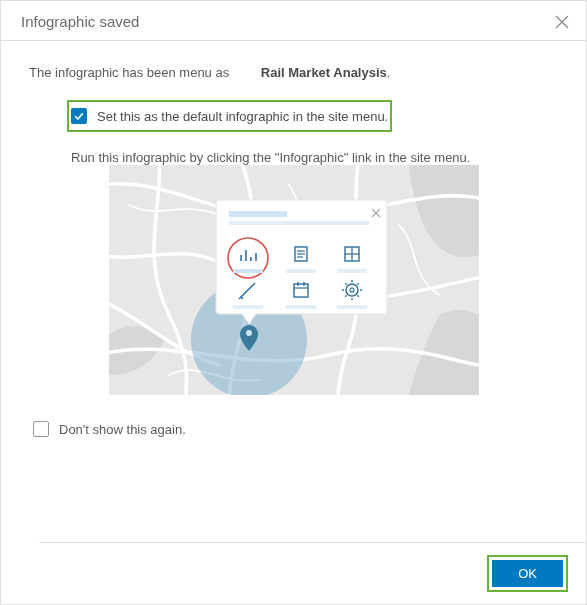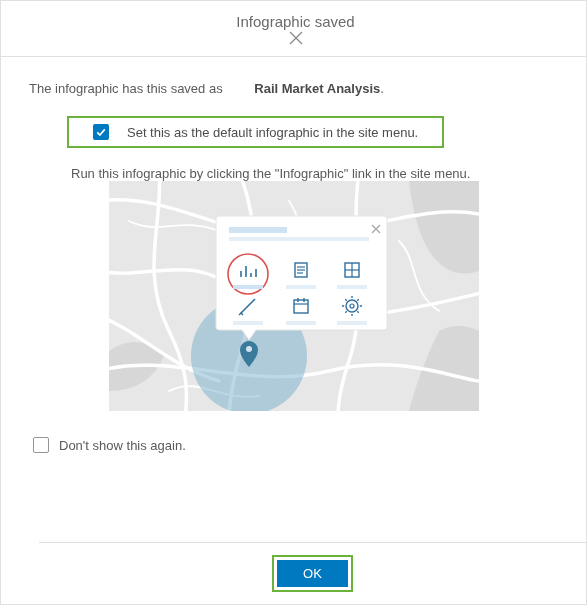--- a/index.html
+++ b/index.html
@@ -19,21 +19,20 @@
     background: #fff;
     display: flex;
     flex-direction: column;
   }
   .dialog-header {
     display: flex;
     align-items: center;
     justify-content: space-between;
     padding: 12px 16px 10px 20px;
     border-bottom: 1px solid #e0e0e0;
-    flex-direction: column;
   }
   .dialog-title {
     font-size: 15px;
     color: #6b6b6b;
   }
   .close-icon {
     width: 16px; height: 16px;
     cursor: pointer;
     color: #888;
   }
@@ -42,23 +41,23 @@
     padding: 24px 28px 10px 28px;
     overflow: hidden;
   }
   .intro {
     color: #5a5a5a;
   }
   .intro .bold { font-weight: 600; color: #4a4a4a; padding-left: 28px; }
   .highlight-box {
     display: inline-flex;
     align-items: center;
-    gap: 18px;
+    gap: 10px;
     border: 2.5px solid #6bb23a;
-    padding: 6px 24px;
+    padding: 6px 2px;
     margin: 20px 0 4px 38px;
   }
   .chk {
     width: 16px; height: 16px;
     display: inline-flex;
     align-items: center;
     justify-content: center;
     border-radius: 2px;
   }
   .chk.checked {
@@ -93,21 +92,21 @@
     gap: 10px;
     margin-top: 26px;
     margin-left: 4px;
     color: #5a5a5a;
     text-align: center;
   }
   .dialog-footer {
     border-top: 1px solid #e0e0e0;
     padding: 12px 18px;
     display: flex;
-    justify-content: center;
+    justify-content: flex-end;
     margin-left: 38px;
   }
   .ok-wrap {
     border: 2.5px solid #6bb23a;
     padding: 3px;
   }
   .ok-btn {
     background: #0079c1;
     color: #fff;
     border: none;
@@ -127,21 +126,21 @@
       <svg viewBox="0 0 16 16" width="16" height="16" stroke="currentColor" stroke-width="1.2" fill="none">
         <line x1="2" y1="2" x2="14" y2="14"></line>
         <line x1="14" y1="2" x2="2" y2="14"></line>
       </svg>
     </span>
   </div>
 
   <div class="dialog-body">
 
     <div class="intro">
-      <span>The infographic has this saved as </span><span class="bold">Rail Market Analysis</span><span>.</span>
+      <span>The infographic has been menu as </span><span class="bold">Rail Market Analysis</span><span>.</span>
     </div>
 
     <div class="highlight-box">
       <span class="chk checked">
         <svg viewBox="0 0 16 16" width="12" height="12">
           <polyline points="3,8.5 6.5,12 13,4.5" fill="none" stroke="#ffffff" stroke-width="2.2"></polyline>
         </svg>
       </span>
       <span class="default-label">Set this as the default infographic in the site menu.</span>
     </div>

